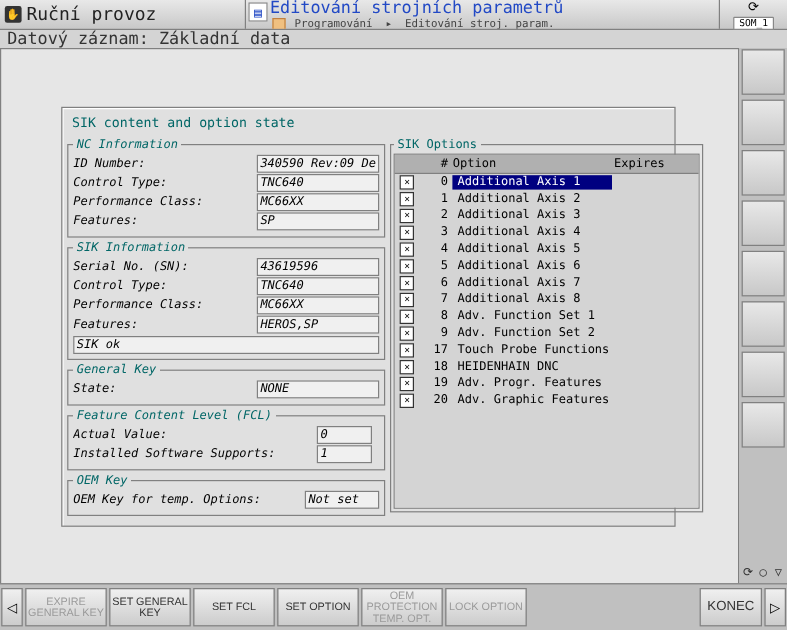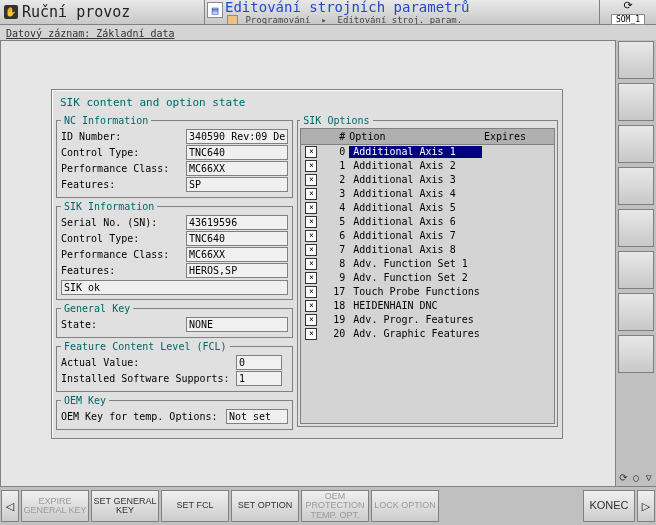--- a/index.html
+++ b/index.html
@@ -63,23 +63,22 @@
     font-size:8px;
   }
   #mode-right .badge {
     margin-top:2px;border:1px solid #888;background:#fff;
     padding:0 4px;border-radius:1px;
   }
 
   #subbar {
     height:16px; background:var(--bg-panel);
     display:flex;align-items:center;padding-left:6px;
-    font-size:10px;color:#333;
+    font-size:14px;color:#333;
     border-bottom:1px solid var(--brd1);
-    text-decoration:underline;
   }
 
   
   #workspace {
     position:absolute; top:40px; left:0; right:40px; bottom:38px;
     background:#e6e6e6;
     border:1px solid var(--brd1);
     overflow:hidden;
   }
   #softright {
@@ -131,30 +130,30 @@
   #panel {
     position:absolute; left:50px; top:48px; width:512px; height:350px;
     background:var(--bg-inner);
     border:1px solid var(--brd1);
     box-shadow:1px 1px 0 var(--brd2) inset;
     padding:4px;
     box-sizing:border-box;
   }
   #panel .ptitle { font-size:11px; color:var(--teal); padding:2px 4px 6px 4px;}
   #panel .cols { display:flex; gap:4px; height:312px;}
-  #leftcol { flex:0 0 233px; display:flex; flex-direction:column; gap:3px;}
+  #leftcol { flex:0 0 233px; display:flex; flex-direction:column; gap:3px;font-style:italic;}
   #rightcol { flex:1 1 auto; display:flex; flex-direction:column;}
 
   fieldset {
     border:1px solid var(--brd1);
     margin:0; padding:2px 4px 4px 4px;
     font-size:10px;
   }
   legend { color:var(--teal); font-size:10px; padding:0 3px; }
-  .row { display:flex; align-items:center; margin:1px 0; }
+  .row { display:flex; align-items:center; margin:1px 0;gap:28px; }
   .lbl { flex:0 0 125px; color:#000; white-space:nowrap; overflow:hidden;}
   .val {
     flex:1 1 auto; min-width:0;
     background:var(--bg-field);
     border:1px solid var(--brd1);
     font-family:inherit; font-size:10px;
     padding:1px 2px; white-space:nowrap; overflow:hidden;
   }
   .valfull {
     background:var(--bg-field);

